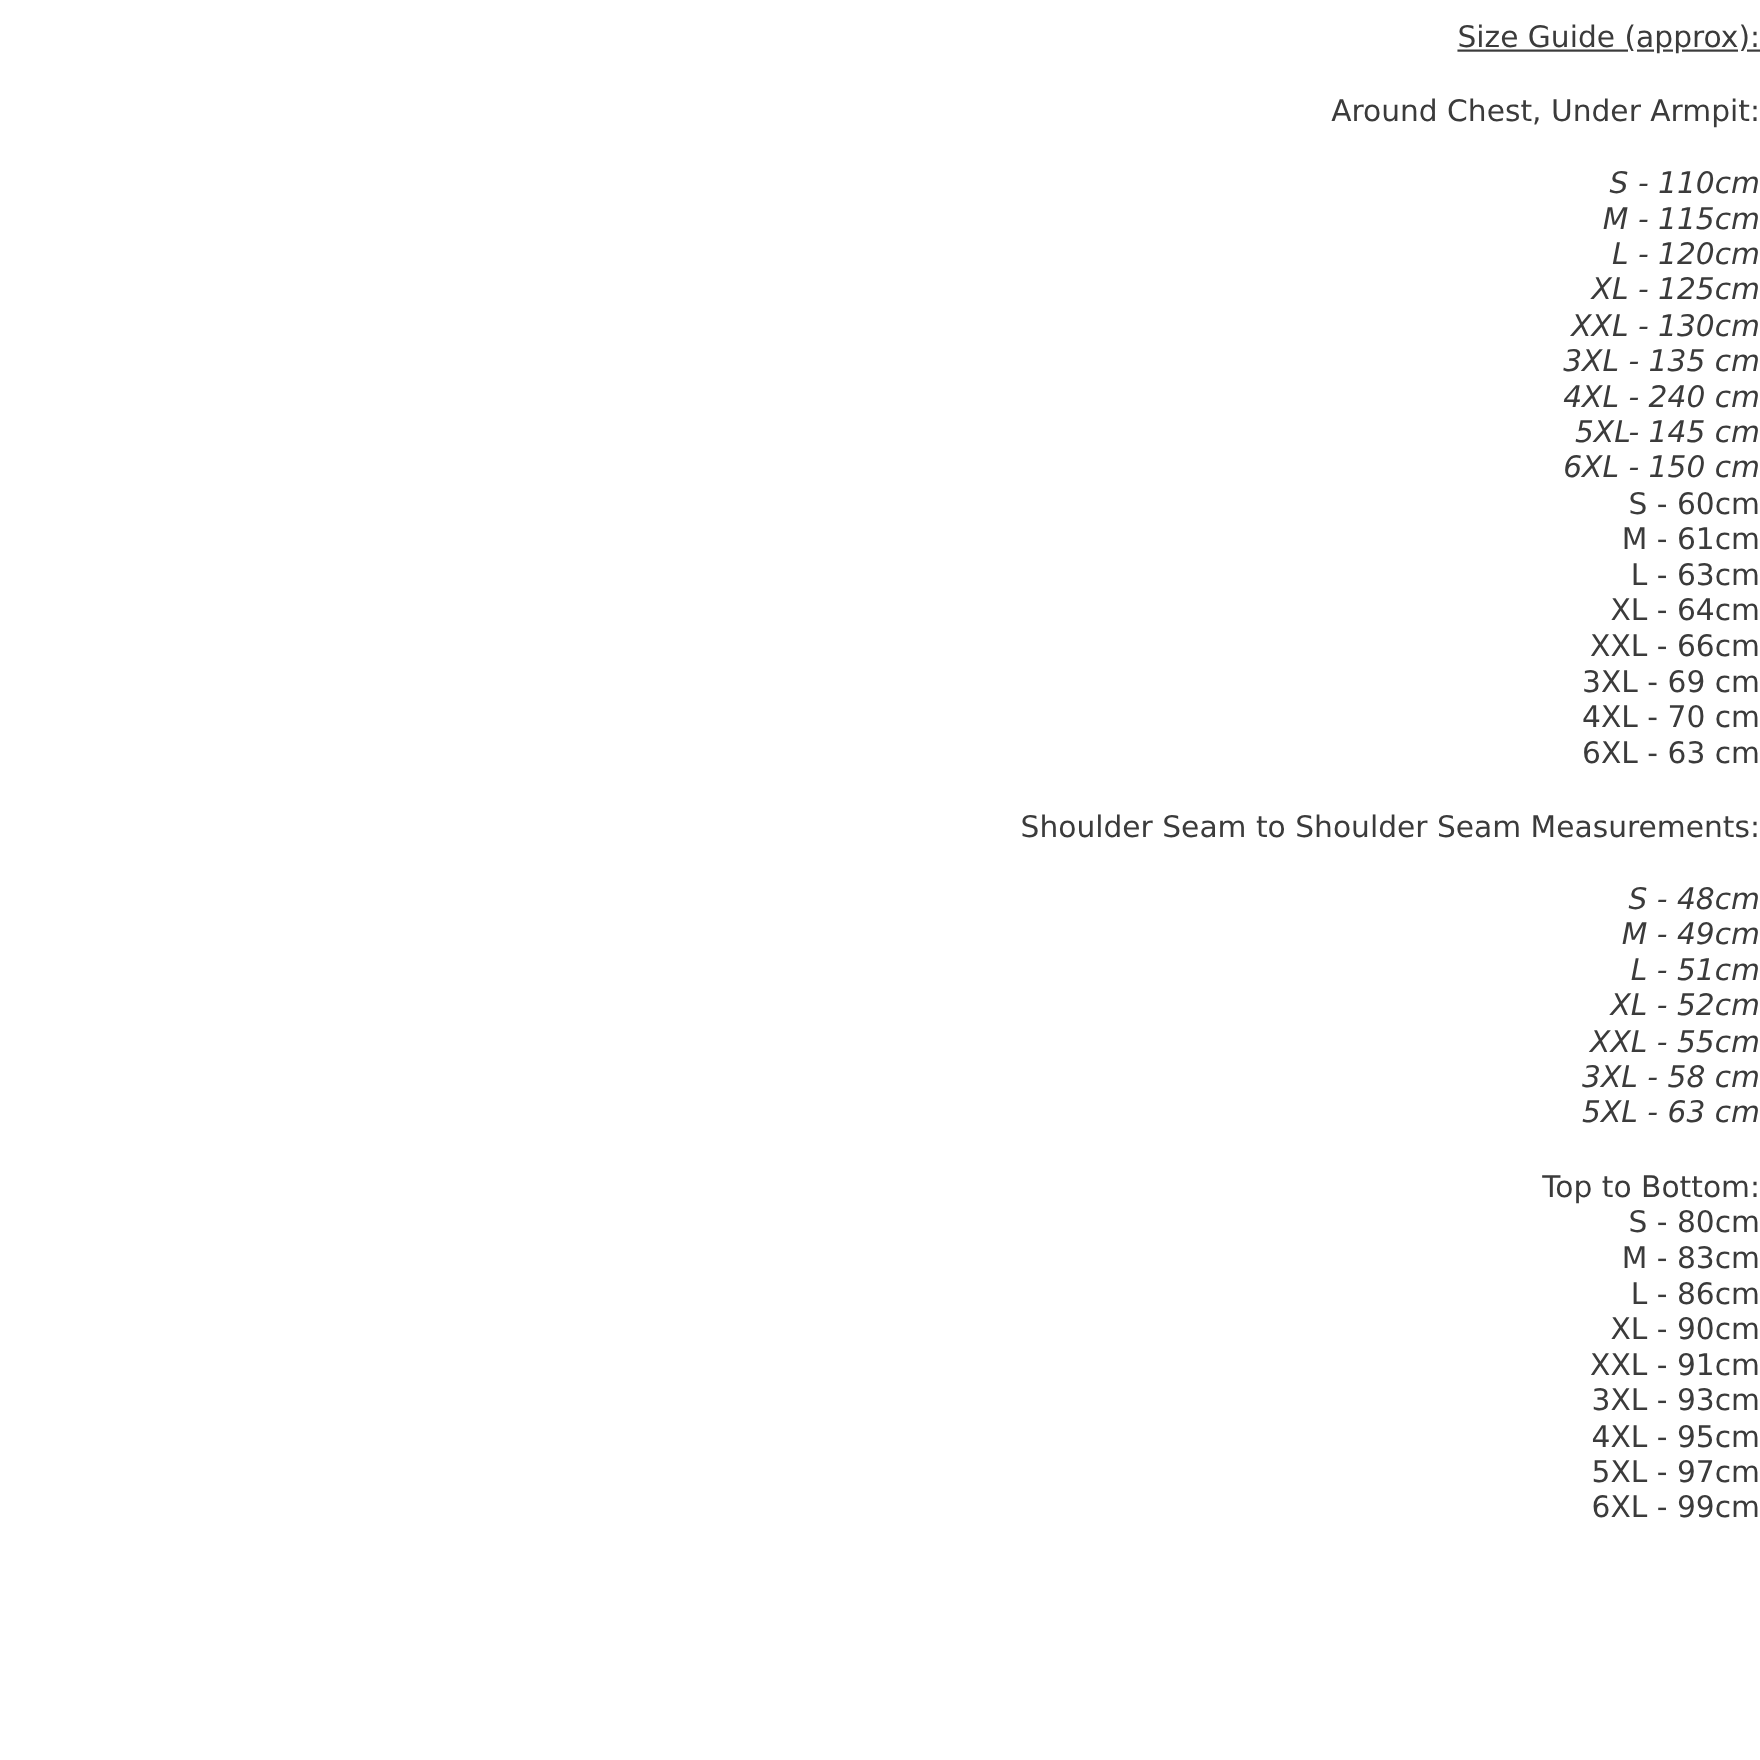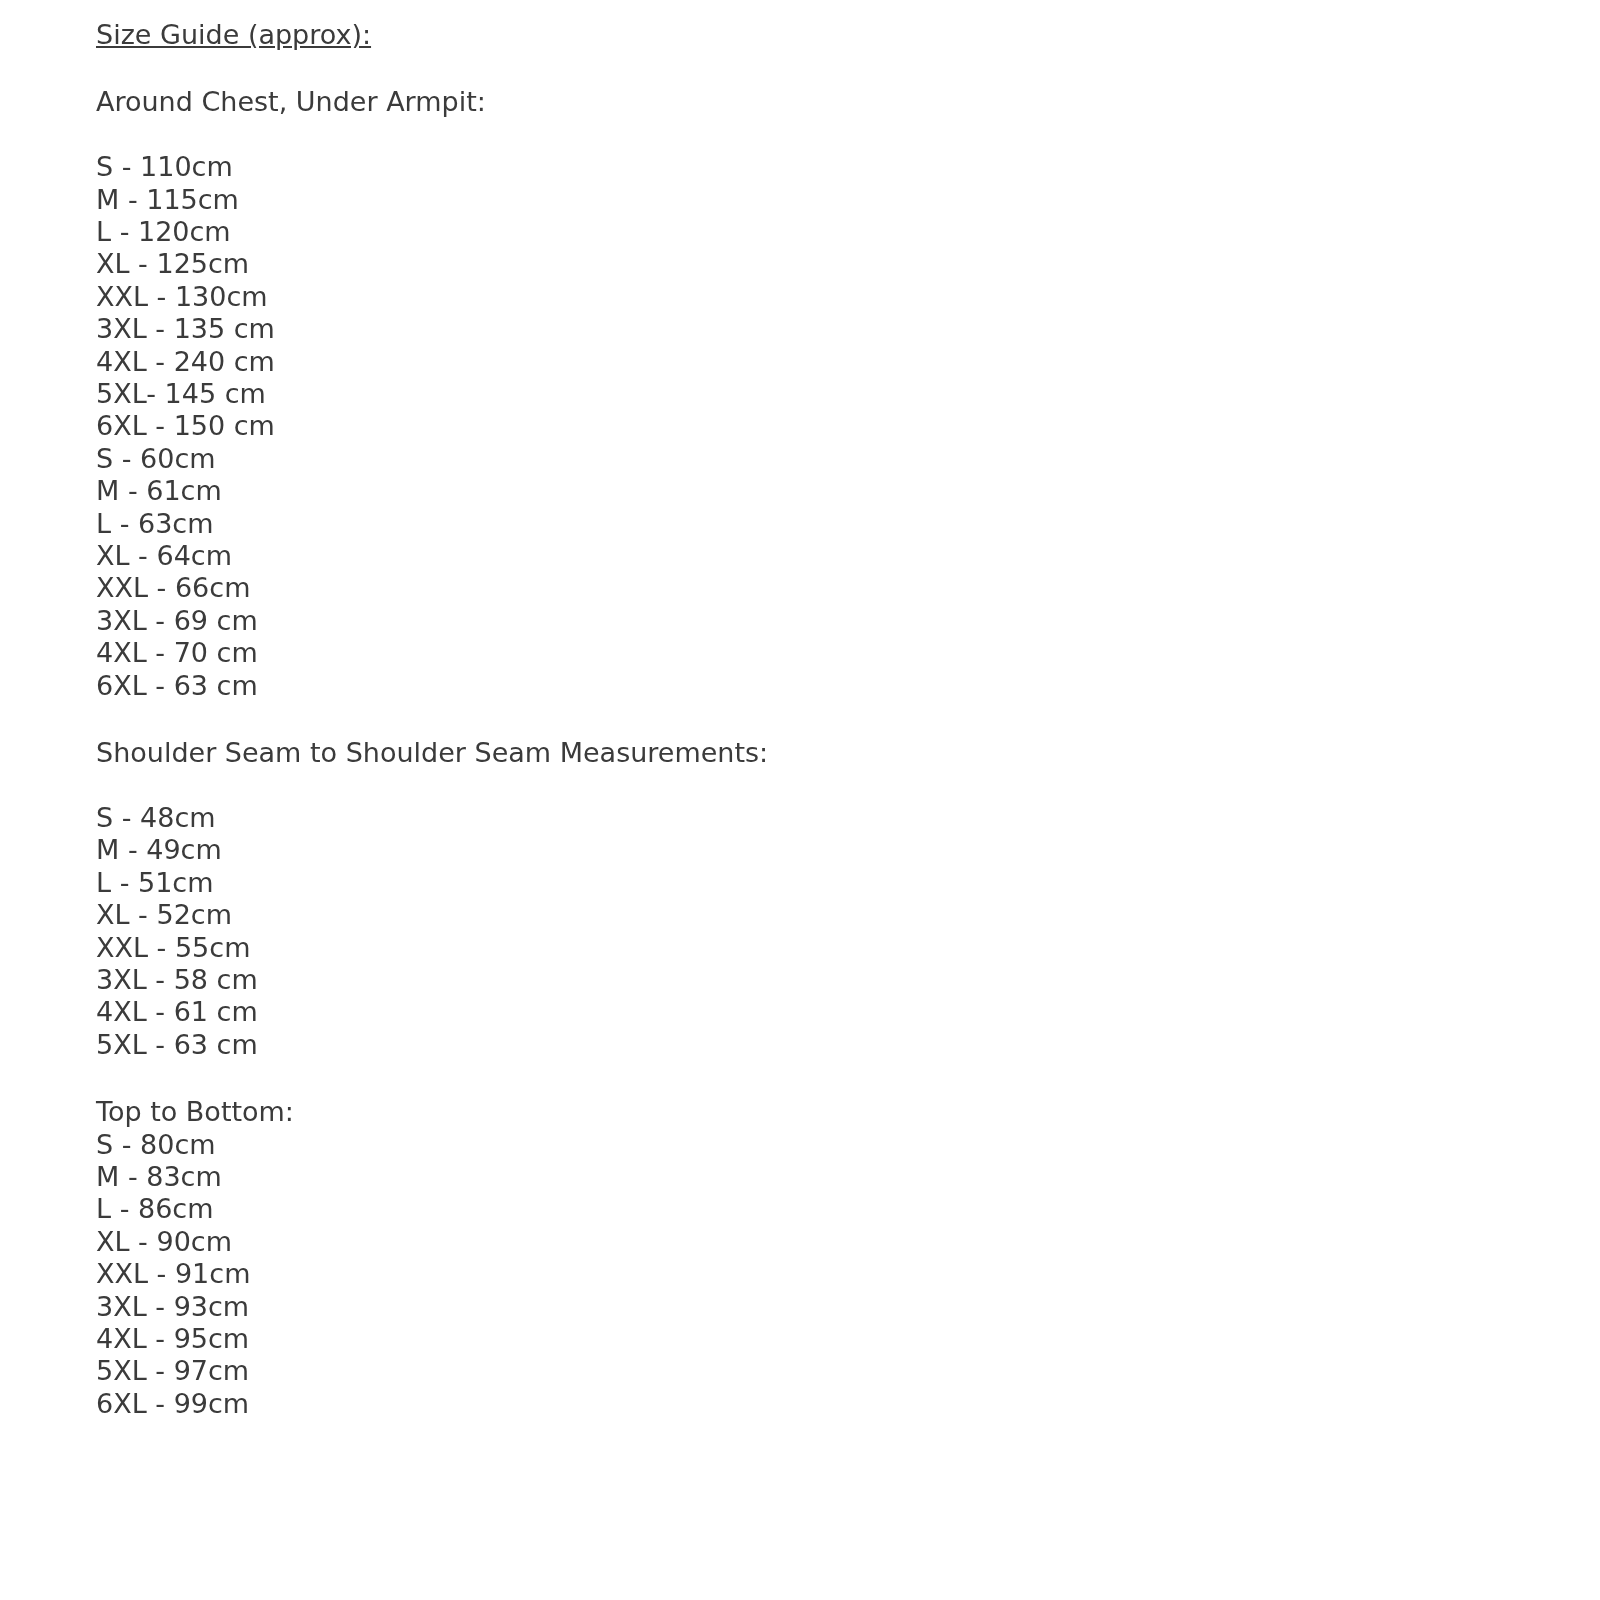--- a/index.html
+++ b/index.html
@@ -13,30 +13,31 @@
     font-family: "DejaVu Sans", sans-serif;
     font-size: 27px;
     line-height: 32.4px;
     color: #3b3b3b;
     overflow: hidden;
   }
   .content {
     box-sizing: border-box;
     padding-top: 19px;
     padding-left: 96px; 
-    text-align: left;
+    text-align: right;
   }
   .doc-title {
     text-decoration: underline;
   }
   .heading {
     margin-top: 35px; 
   }
   .items.gap {
     margin-top: 32.4px; 
+    font-style: italic;
   }
   .item, .heading, .doc-title {
     white-space: pre-wrap;
   }
 </style>
 </head>
 <body style="color: rgb(59, 59, 59); background: rgb(255, 255, 255);">
 
 <div class="content">
   <div class="doc-title">Size Guide (approx):</div>
@@ -69,21 +70,20 @@
       </div>
       <div>
         <div class="heading">Shoulder Seam to Shoulder Seam Measurements:</div>
         <div class="items gap">
           <div class="item">S - 48cm</div>
           <div class="item">M - 49cm</div>
           <div class="item">L - 51cm</div>
           <div class="item">XL - 52cm</div>
           <div class="item">XXL - 55cm</div>
           <div class="item">3XL - 58 cm</div>
-          <div class="item">4XL - 61 cm</div>
           <div class="item">5XL - 63 cm</div>
         </div>
       </div>
       <div>
         <div class="heading">Top to Bottom:</div>
         <div class="items">
           <div class="item">S - 80cm</div>
           <div class="item">M - 83cm</div>
           <div class="item">L - 86cm</div>
           <div class="item">XL - 90cm</div>

